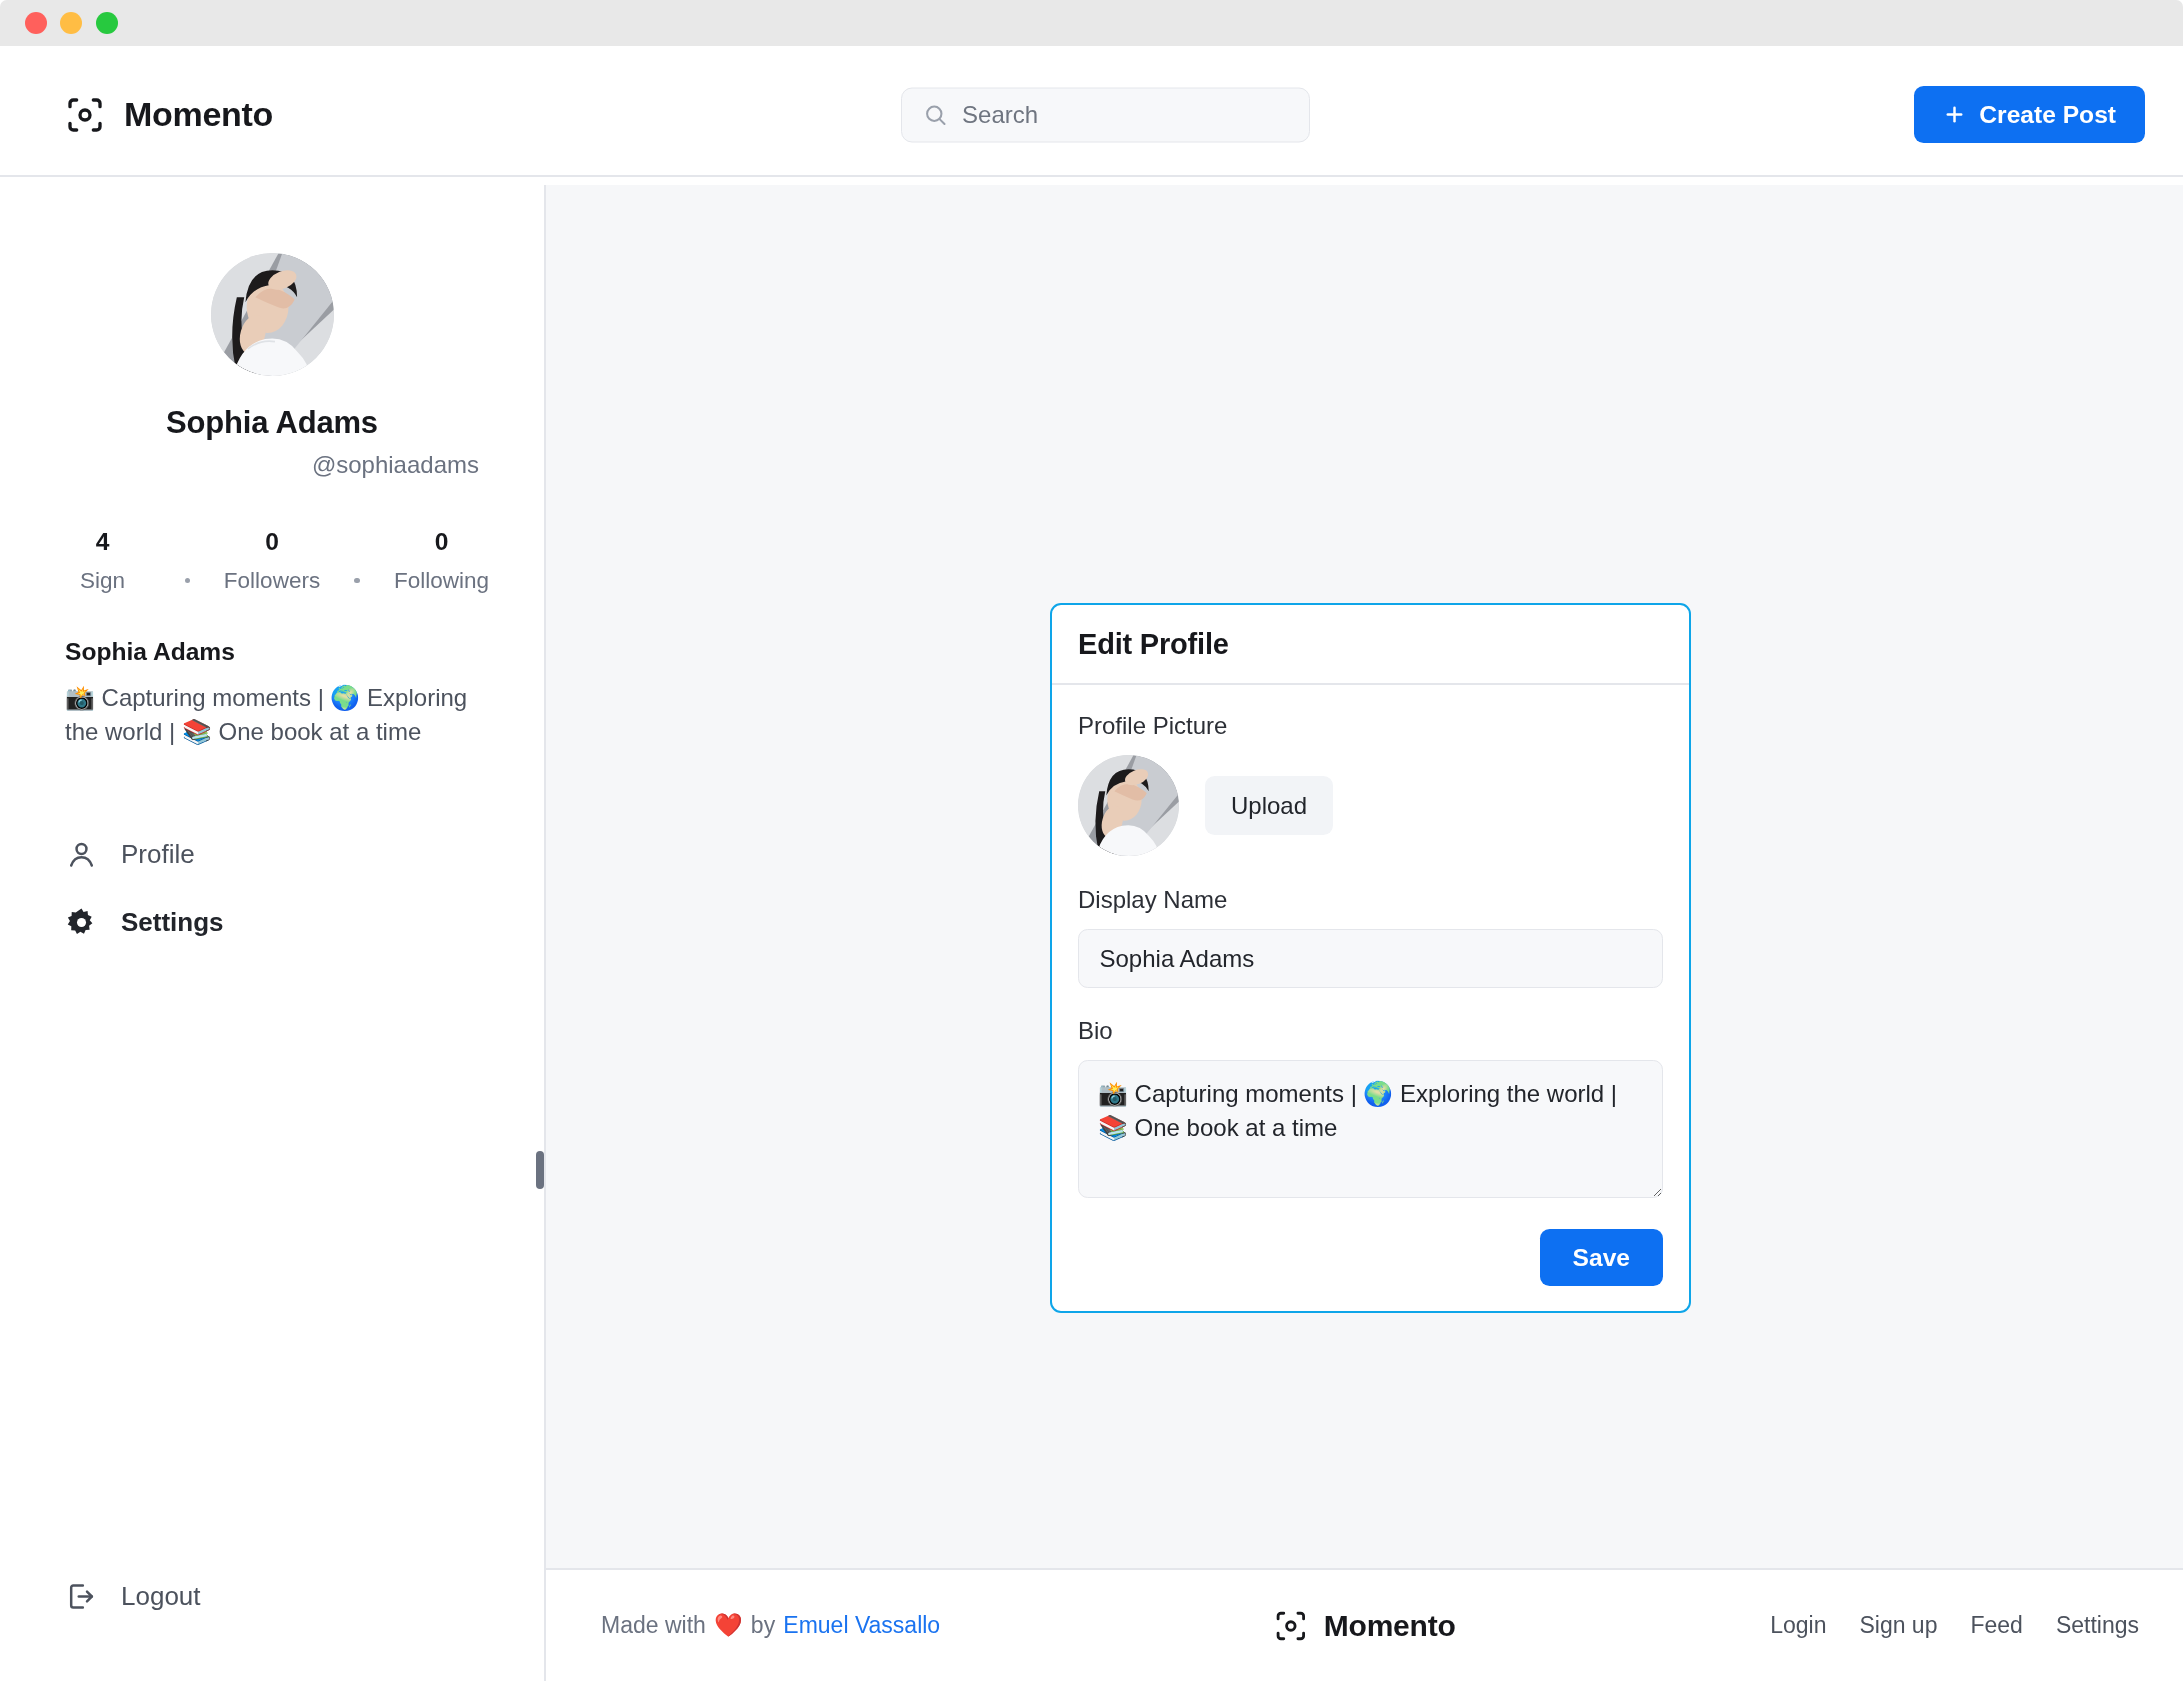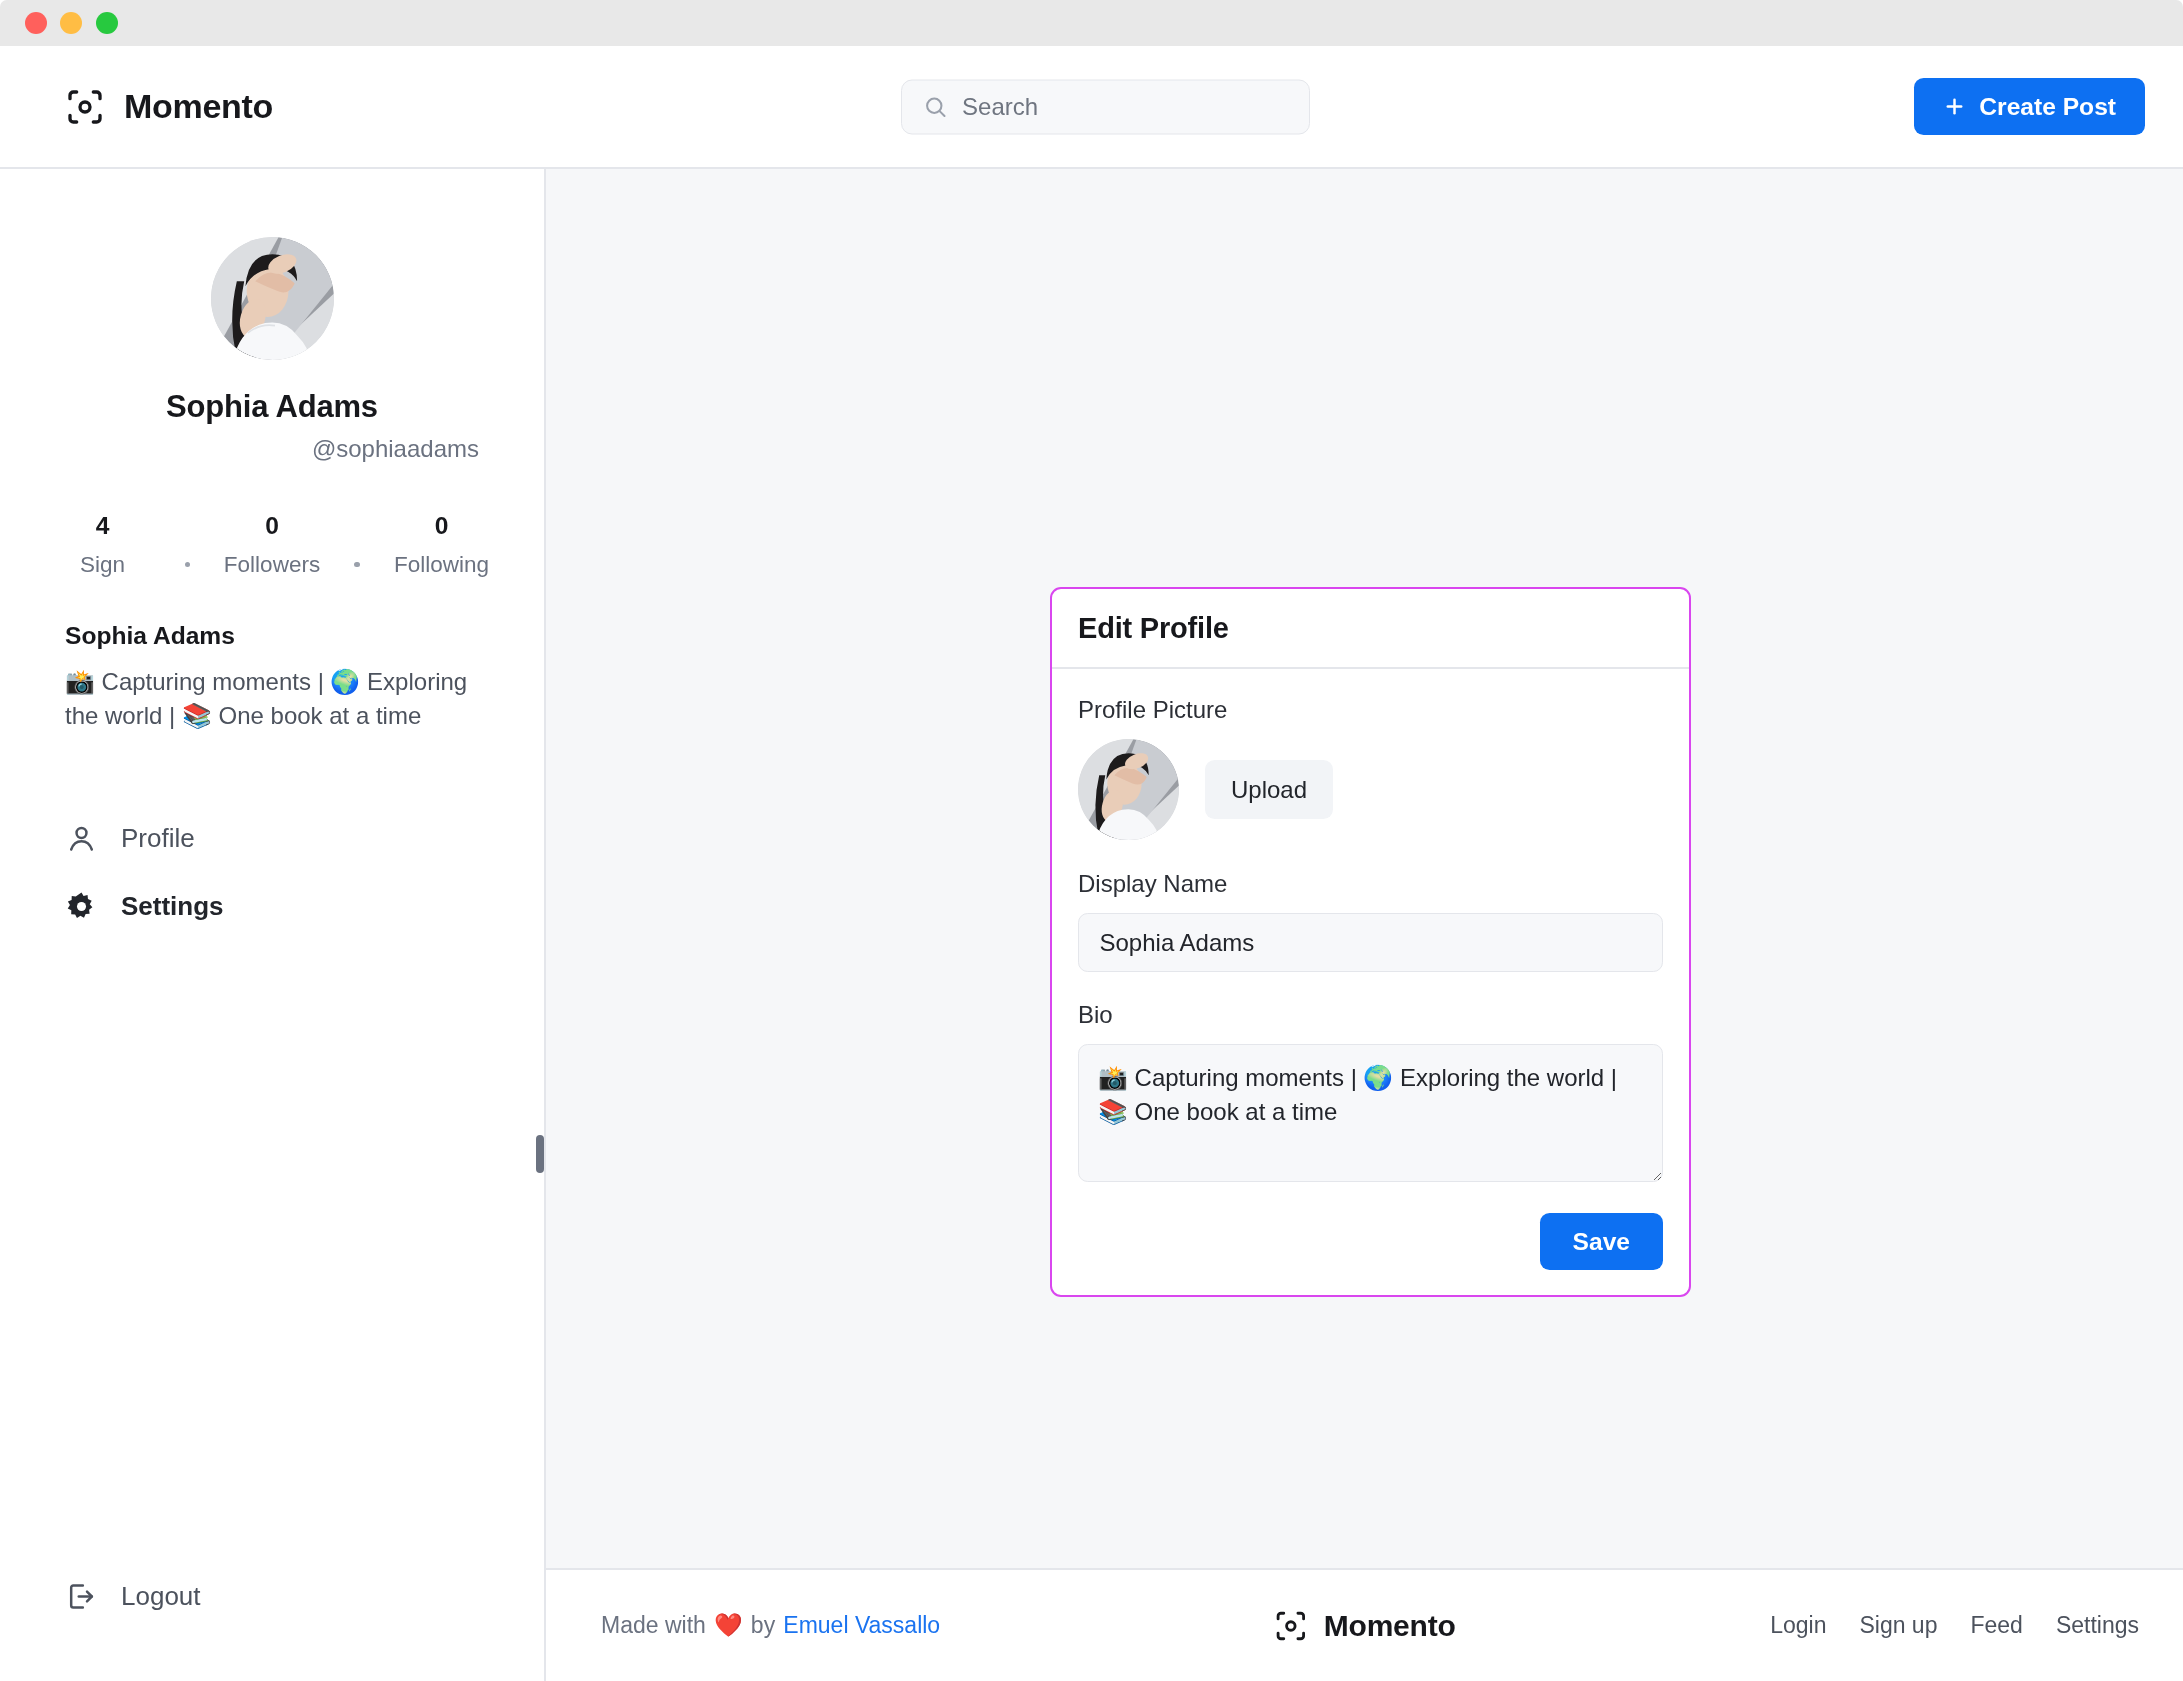--- a/index.html
+++ b/index.html
@@ -12,20 +12,21 @@
     background: #ffffff;
   }
 
   
   .window {
     width: 2183px;
     height: 1681px;
     display: flex;
     flex-direction: column;
     background: #ffffff;
+    gap: 8px;
   }
   .titlebar {
     height: 46px;
     flex: 0 0 46px;
     background: #e8e8e8;
     display: flex;
     align-items: center;
     padding-left: 24.6px;
     gap: 13.6px;
     border-radius: 6.8px 6.8px 0 0;
@@ -226,21 +227,21 @@
     position: relative;
     min-height: 0;
   }
 
   .card {
     position: absolute;
     left: 504px;
     top: 418px;
     width: 641px;
     background: #ffffff;
-    border: 2px solid #d946ef;
+    border: 2px solid #0ea5e9;
     border-radius: 11px;
   }
   .card-header {
     padding: 23px 26px 22px;
     border-bottom: 2px solid #e4e6eb;
   }
   .card-title {
     font-size: 29px;
     font-weight: 700;
     color: #17181c;

